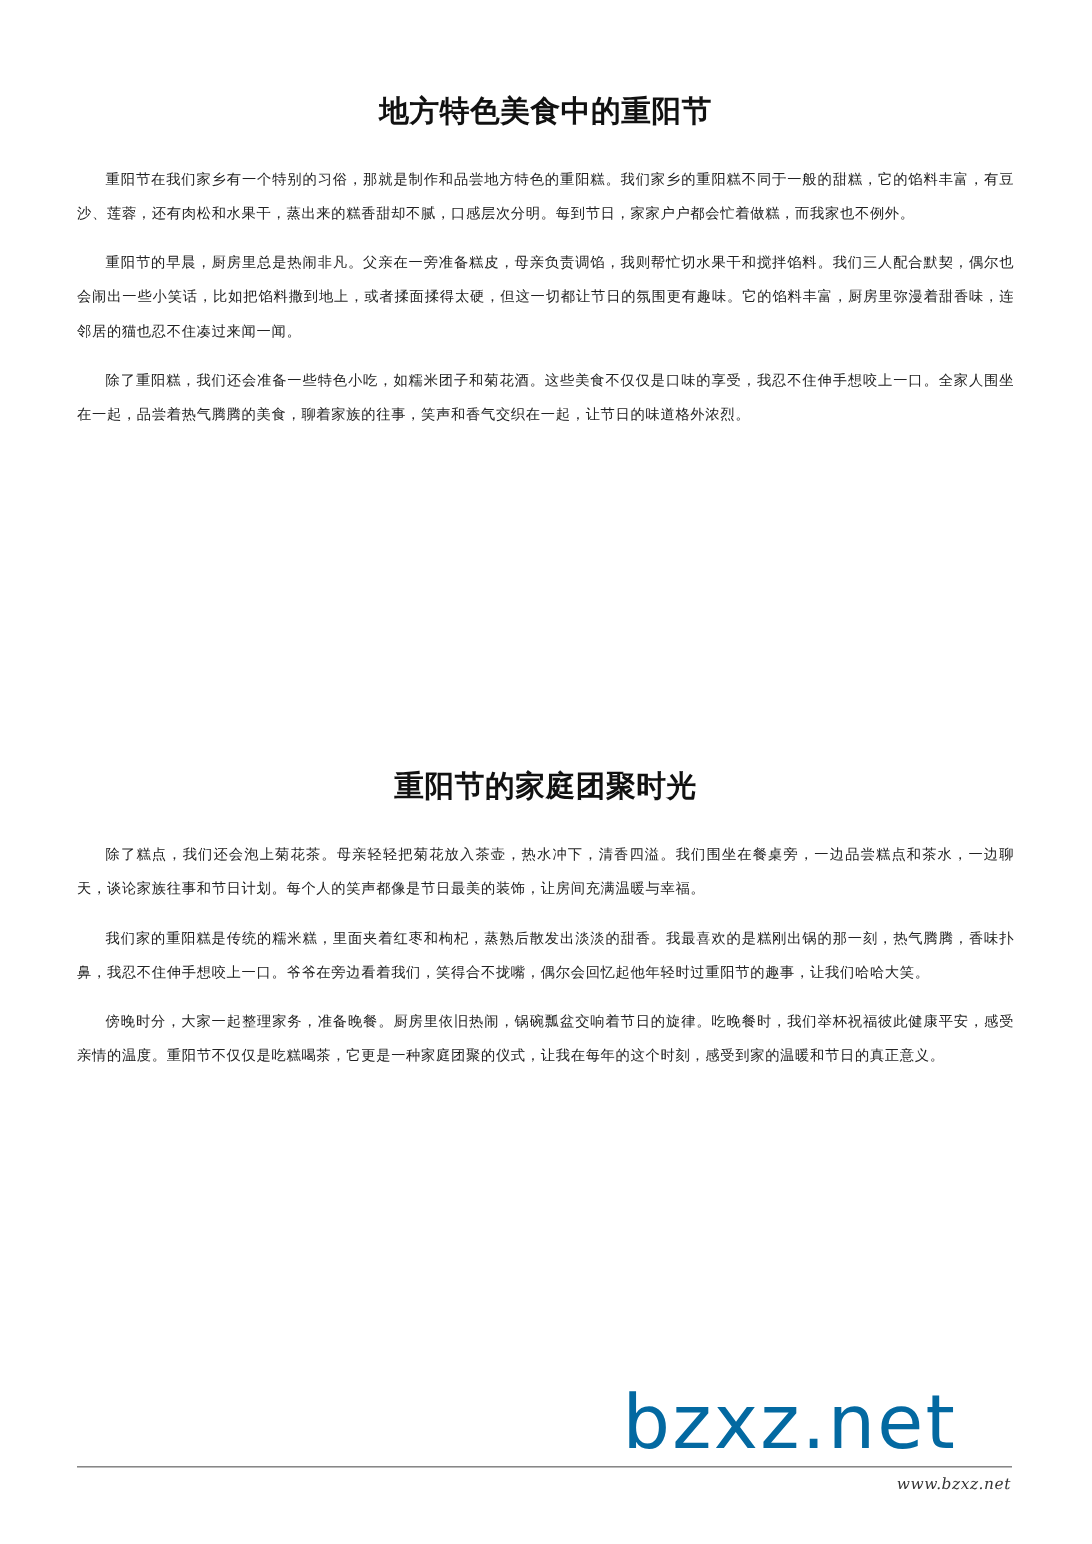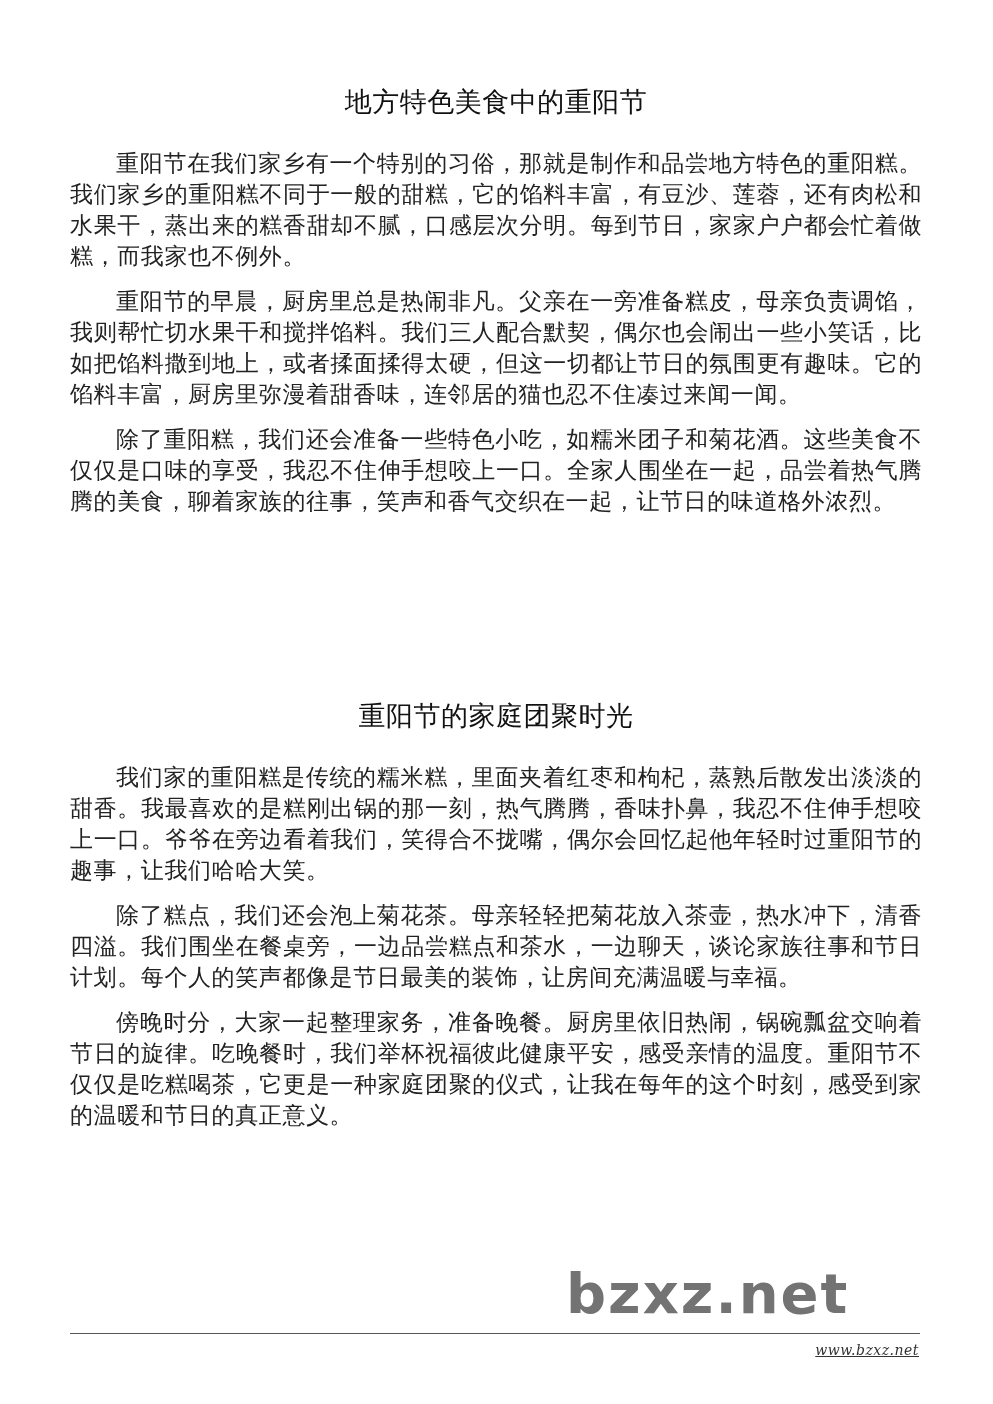--- a/index.html
+++ b/index.html
@@ -25,47 +25,47 @@
       position: absolute;
       left: 70px;
       width: 852px;
     }
     .section-1 { top: 82px; }
     .section-2 { top: 696px; }
     .section-title {
       margin: 0;
       text-align: center;
       font-family: "DejaVu Sans", "Liberation Sans", sans-serif;
-      font-weight: normal;
+      font-weight: bold;
       font-size: 27px;
       line-height: 40px;
       color: #111111;
       letter-spacing: 0.5px;
     }
     .section-body {
       margin-top: 26px;
     }
     .para {
       margin: 0 0 14px 0;
-      font-size: 23px;
+      font-size: 13px;
       line-height: 31px;
       text-indent: 2em;
       text-align: justify;
       letter-spacing: 0.6px;
       color: #222222;
     }
     .watermark {
       position: absolute;
       left: 566px;
       top: 1254px;
       font-family: "DejaVu Sans", "Liberation Sans", sans-serif;
-      font-weight: bold;
-      font-size: 56px;
+      font-weight: normal;
+      font-size: 68px;
       line-height: 80px;
-      color: #737373;
+      color: #0369a1;
       letter-spacing: 2px;
       user-select: none;
     }
     .footer-rule {
       position: absolute;
       left: 70px;
       top: 1333px;
       width: 850px;
       height: 0;
       border-top: 1.5px solid #555555;
@@ -73,42 +73,41 @@
     .footer-url {
       position: absolute;
       right: 74px;
       top: 1341px;
       font-family: "DejaVu Serif", "Liberation Serif", serif;
       font-style: italic;
       font-size: 14px;
       line-height: 18px;
       color: #333333;
       letter-spacing: 0.5px;
-      text-decoration: underline;
     }
   </style>
 </head>
 <body>
 
 <div class="page">
 
   <section class="section section-1">
     <h1 class="section-title">地方特色美食中的重阳节</h1>
     <div class="section-body">
       <p class="para">重阳节在我们家乡有一个特别的习俗，那就是制作和品尝地方特色的重阳糕。我们家乡的重阳糕不同于一般的甜糕，它的馅料丰富，有豆沙、莲蓉，还有肉松和水果干，蒸出来的糕香甜却不腻，口感层次分明。每到节日，家家户户都会忙着做糕，而我家也不例外。</p>
       <p class="para">重阳节的早晨，厨房里总是热闹非凡。父亲在一旁准备糕皮，母亲负责调馅，我则帮忙切水果干和搅拌馅料。我们三人配合默契，偶尔也会闹出一些小笑话，比如把馅料撒到地上，或者揉面揉得太硬，但这一切都让节日的氛围更有趣味。它的馅料丰富，厨房里弥漫着甜香味，连邻居的猫也忍不住凑过来闻一闻。</p>
       <p class="para">除了重阳糕，我们还会准备一些特色小吃，如糯米团子和菊花酒。这些美食不仅仅是口味的享受，我忍不住伸手想咬上一口。全家人围坐在一起，品尝着热气腾腾的美食，聊着家族的往事，笑声和香气交织在一起，让节日的味道格外浓烈。</p>
     </div>
   </section>
 
   <section class="section section-2">
     <h1 class="section-title">重阳节的家庭团聚时光</h1>
     <div class="section-body">
+      <p class="para">除了糕点，我们还会泡上菊花茶。母亲轻轻把菊花放入茶壶，热水冲下，清香四溢。我们围坐在餐桌旁，一边品尝糕点和茶水，一边聊天，谈论家族往事和节日计划。每个人的笑声都像是节日最美的装饰，让房间充满温暖与幸福。</p>
       <p class="para">我们家的重阳糕是传统的糯米糕，里面夹着红枣和枸杞，蒸熟后散发出淡淡的甜香。我最喜欢的是糕刚出锅的那一刻，热气腾腾，香味扑鼻，我忍不住伸手想咬上一口。爷爷在旁边看着我们，笑得合不拢嘴，偶尔会回忆起他年轻时过重阳节的趣事，让我们哈哈大笑。</p>
-      <p class="para">除了糕点，我们还会泡上菊花茶。母亲轻轻把菊花放入茶壶，热水冲下，清香四溢。我们围坐在餐桌旁，一边品尝糕点和茶水，一边聊天，谈论家族往事和节日计划。每个人的笑声都像是节日最美的装饰，让房间充满温暖与幸福。</p>
       <p class="para">傍晚时分，大家一起整理家务，准备晚餐。厨房里依旧热闹，锅碗瓢盆交响着节日的旋律。吃晚餐时，我们举杯祝福彼此健康平安，感受亲情的温度。重阳节不仅仅是吃糕喝茶，它更是一种家庭团聚的仪式，让我在每年的这个时刻，感受到家的温暖和节日的真正意义。</p>
     </div>
   </section>
 
   <div class="watermark">bzxz.net</div>
 
   <div class="footer-rule"></div>
   <div class="footer-url">www.bzxz.net</div>
 
 </div>

